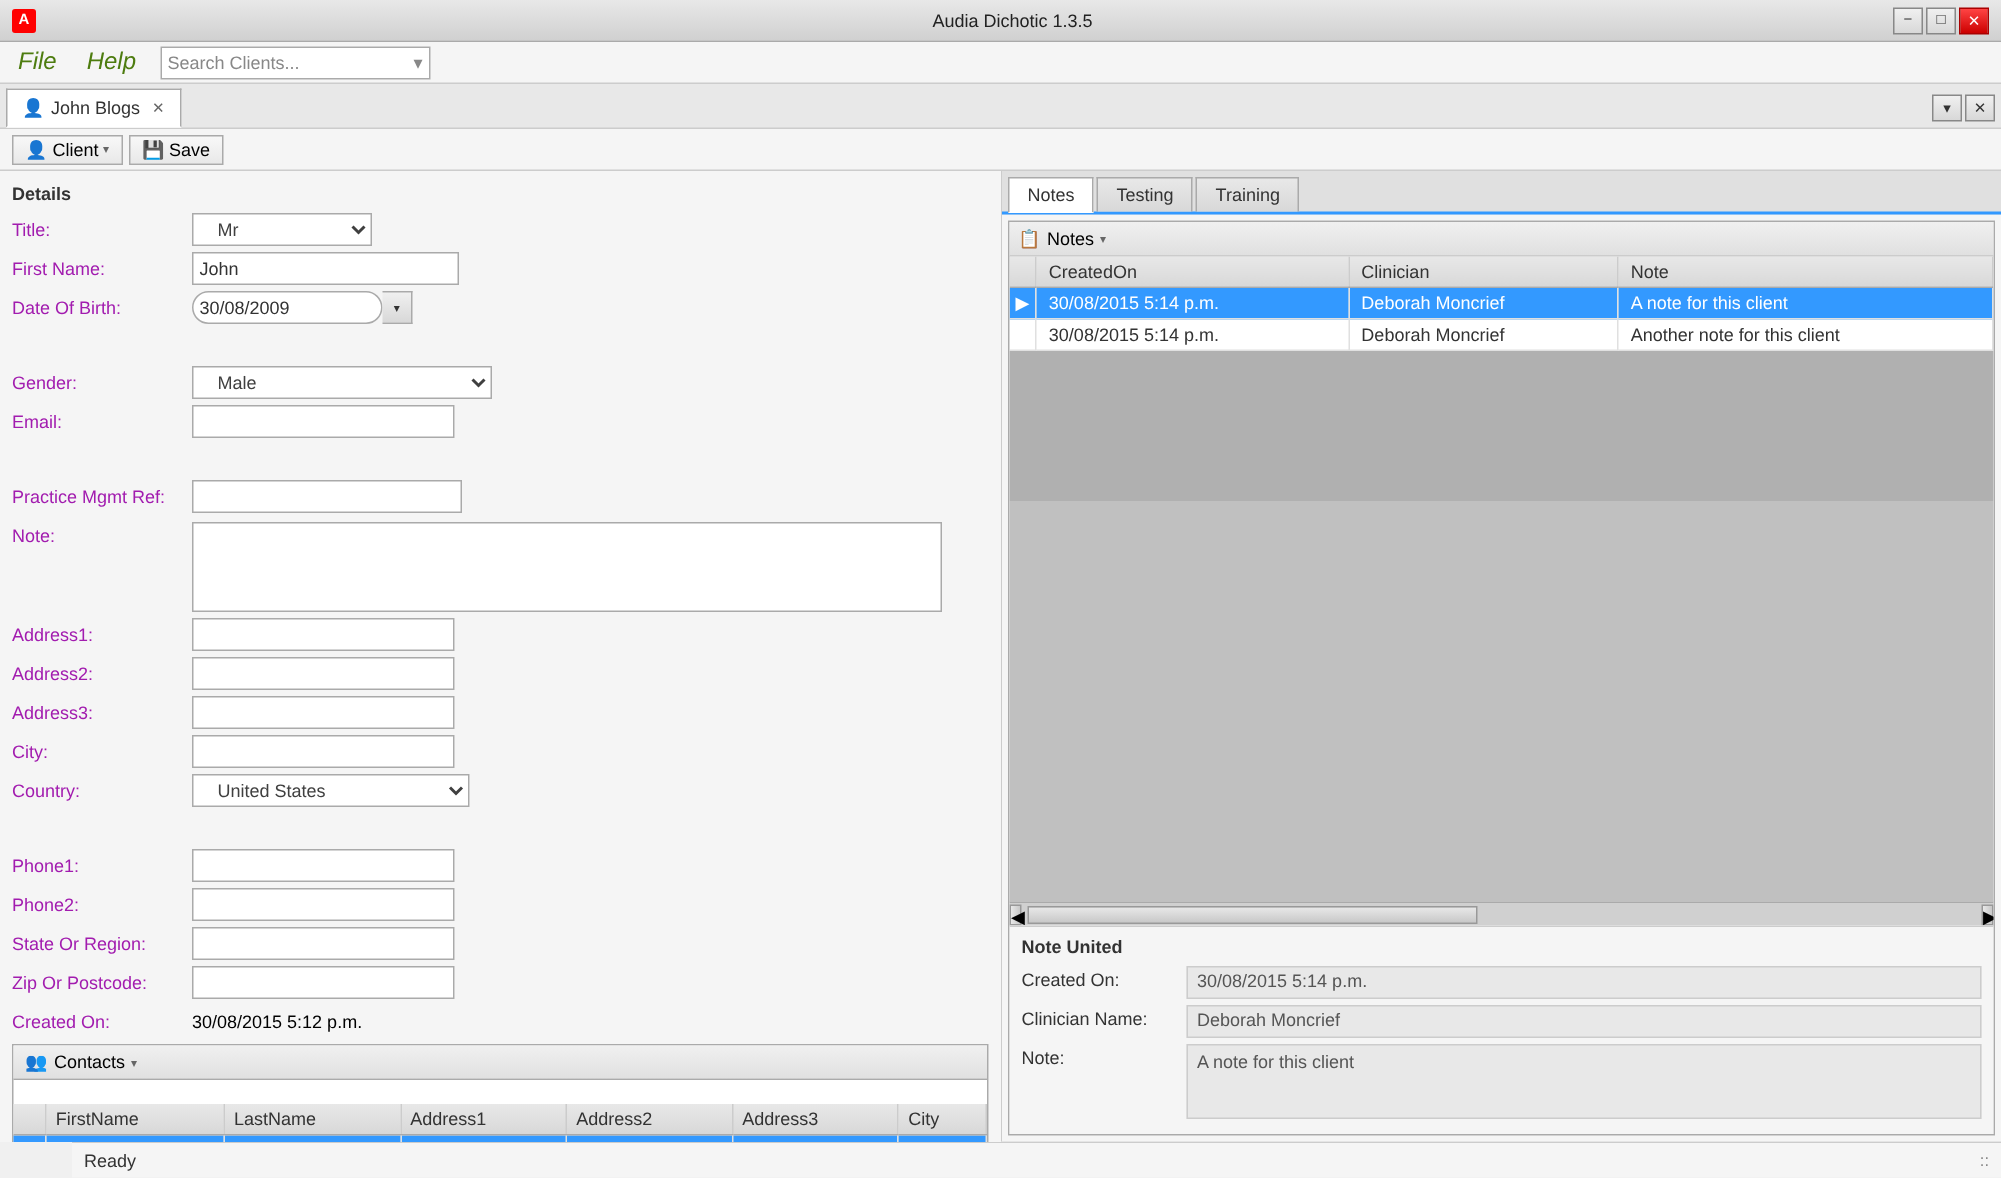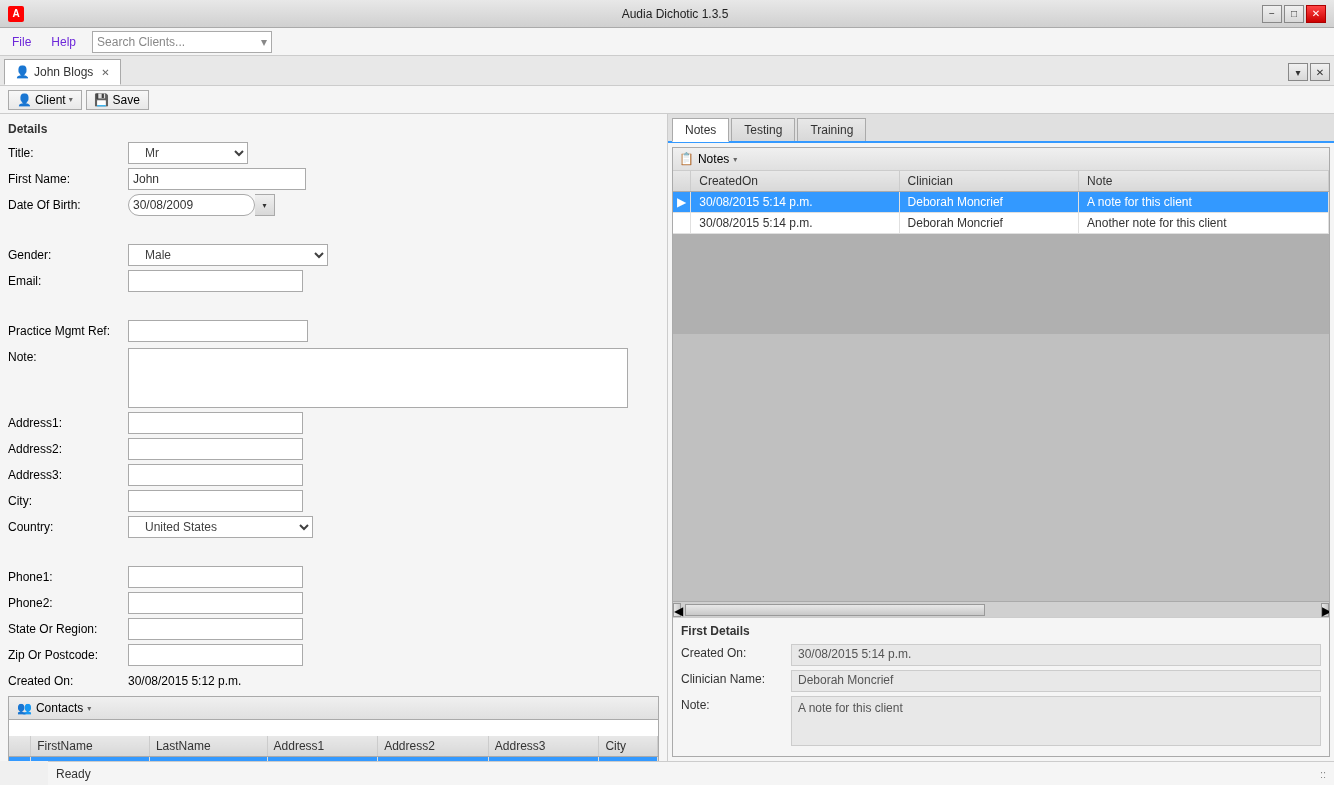--- a/index.html
+++ b/index.html
@@ -31,21 +31,21 @@
     
     .menu-bar {
       background: #f5f5f5;
       height: 28px;
       display: flex;
       align-items: center;
       padding: 0 4px;
       border-bottom: 1px solid #ccc;
       gap: 4px;
     }
-    .menu-item { padding: 3px 8px; cursor: pointer; font-size: 12px; color: #6d28d9; }
+    .menu-item { padding: 3px 8px; cursor: pointer; font-size: 16px; color: #4d7c0f; font-style: italic; }
     .search-combo {
       margin-left: 4px;
       height: 22px;
       width: 180px;
       border: 1px solid #aaa;
       background: white;
       padding: 0 4px;
       font-size: 12px;
       color: #888;
       display: flex; align-items: center; justify-content: space-between;
@@ -106,21 +106,21 @@
     
     .left-panel {
       width: 668px;
       padding: 8px;
       overflow-y: auto;
       border-right: 1px solid #ccc;
       background: #f5f5f5;
     }
     .section-title { font-weight: bold; margin-bottom: 6px; font-size: 12px; color: #333; }
     .form-row { display: flex; align-items: center; margin-bottom: 4px; }
-    .form-label { width: 120px; color: #000000; font-size: 12px; flex-shrink: 0; }
+    .form-label { width: 120px; color: #a21caf; font-size: 12px; flex-shrink: 0; }
     .form-input {
       height: 22px;
       border: 1px solid #aaa;
       background: white;
       padding: 0 4px;
       font-size: 12px;
       color: #333;
     }
     .form-select {
       height: 22px;
@@ -595,21 +595,21 @@
         <div style="height:100px; background:#b0b0b0;"></div>
       </div>
 
       <div class="notes-scrollbar-h">
         <div style="width:8px;height:14px;background:linear-gradient(to right,#e8e8e8,#c8c8c8);border:1px solid #999;cursor:pointer;">◀</div>
         <div class="notes-scrollbar-thumb"></div>
         <div style="width:8px;height:14px;background:linear-gradient(to right,#e8e8e8,#c8c8c8);border:1px solid #999;cursor:pointer;margin-left:auto;">▶</div>
       </div>
 
       <div class="note-details">
-        <div class="note-details-title">First Details</div>
+        <div class="note-details-title">Note United</div>
         <div class="detail-row">
           <div class="detail-label">Created On:</div>
           <div class="detail-value">30/08/2015 5:14 p.m.</div>
         </div>
         <div class="detail-row">
           <div class="detail-label">Clinician Name:</div>
           <div class="detail-value">Deborah Moncrief</div>
         </div>
         <div class="detail-row" style="align-items:flex-start;">
           <div class="detail-label" style="padding-top:2px;">Note:</div>

